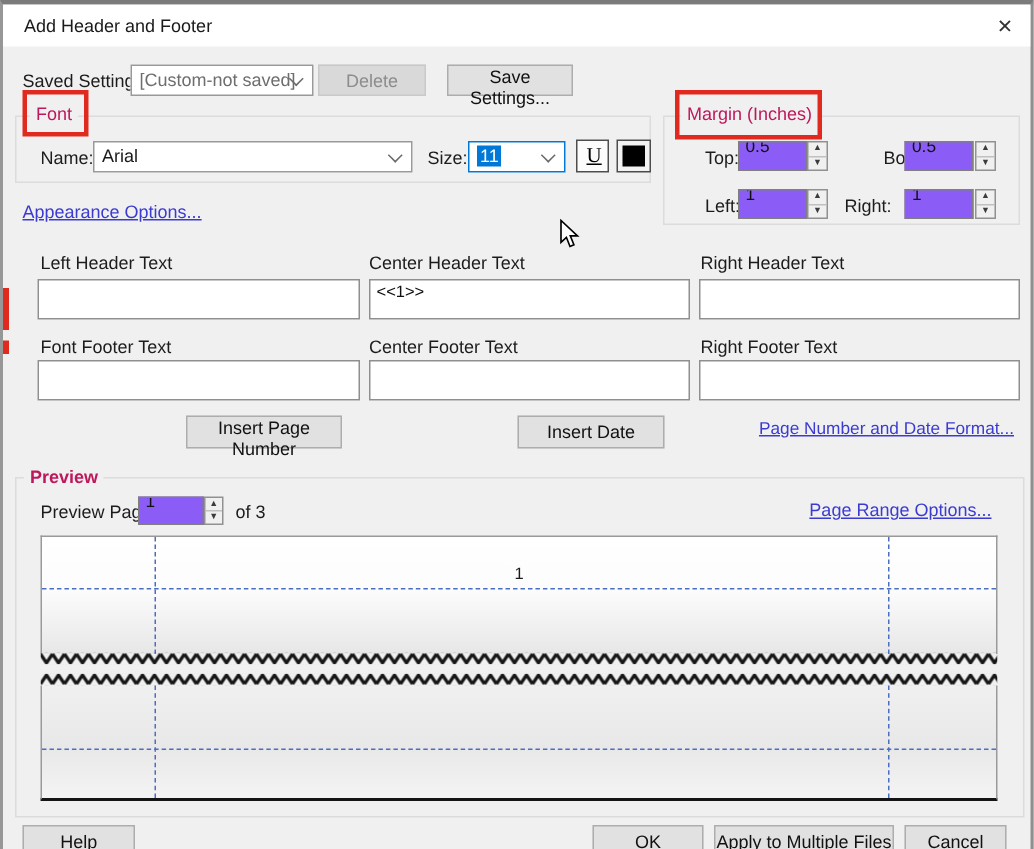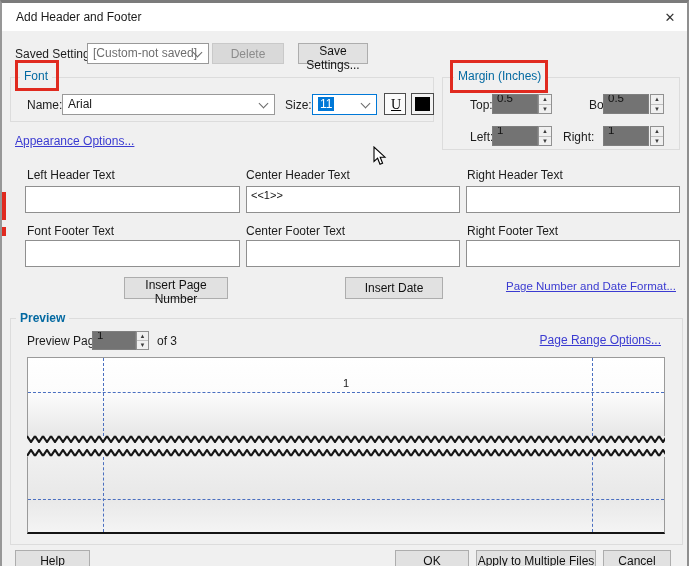--- a/index.html
+++ b/index.html
@@ -17,26 +17,26 @@
   .lbl { font-size:12px; color:#1c1c1c; white-space:nowrap; }
   .combo { background:#fff; border:1px solid #999; font-size:12px; color:#1a1a1a; }
   .combo .val { position:absolute; left:5px; top:2px; white-space:nowrap; }
   .chev { position:absolute; right:7px; top:5px; width:7px; height:7px;
     border-right:1.4px solid #6a6a6a; border-bottom:1.4px solid #6a6a6a;
     transform:rotate(45deg); }
   .btn { background:#e1e1e1; border:1px solid #adadad; font-size:12px; color:#111;
     font-family:"Liberation Sans", sans-serif; padding:0; text-align:center; }
   .btn.disabled { background:#d9d9d9; border-color:#c9c9c9; color:#8c8c8c; }
   .group { border:1px solid #dcdcdc; }
-  .grouplabel { background:#f0f0f0; padding:0 4px; font-size:12px; color:#0369a1; white-space:nowrap; }
+  .grouplabel { background:#f0f0f0; padding:0 4px; font-size:12px; color:#be185d; white-space:nowrap; }
   .redbox { border:3px solid #e02a1f; pointer-events:none; z-index:5; }
   .link { font-size:12px; color:#3b3bd1; text-decoration:underline; white-space:nowrap; cursor:default; }
   .field { background:#fff; border:1px solid #8f8f8f; font-size:11px; color:#111;
     font-family:"Liberation Sans", sans-serif; padding:2px 4px; resize:none; overflow:hidden; }
-  .numin { background:#737373; border:1px solid #7f7f7f; font-size:11.5px; color:#111;
+  .numin { background:#8b5cf6; border:1px solid #7f7f7f; font-size:11.5px; color:#111;
     font-family:"Liberation Sans", sans-serif; padding:0 0 12px 4px; }
   .spin { display:flex; flex-direction:column; border:1px solid #919191; background:#f0f0f0; }
   .spin span { flex:1; font-size:6px; line-height:8px; text-align:center; color:#3c3c3c; }
   .spin span:first-child { border-bottom:1px solid #c0c0c0; }
   .ubtn { background:#fbfbfb; border:1px solid #4d4d4d; font-size:14px;
     font-family:"Liberation Serif", serif; text-decoration:underline; color:#000;
     text-align:center; line-height:19px; }
   .swatchbtn { background:#f2f2f2; border:1px solid #4d4d4d; padding:3px; }
   .swatch { width:100%; height:100%; background:#000; }
   .pagebox { border:1px solid #9a9a9a; }
@@ -54,21 +54,21 @@
     <div class="abs title">Add Header and Footer</div>
     <div class="abs closebtn">✕</div>
   </div>
 
   <div class="abs lbl" style="left:13px;top:44px">Saved Settings:</div>
   <div class="abs combo" style="left:85px;top:40px;width:122px;height:21px">
     <span class="val" style="color:#6e6e6e">[Custom-not saved]</span>
     <span class="chev"></span>
   </div>
   <button class="abs btn disabled" style="left:210px;top:40px;width:72px;height:21px">Delete</button>
-  <button class="abs btn" style="left:296px;top:40px;width:70px;height:21px">Save Settings...</button>
+  <button class="abs btn" style="left:296px;top:40px;width:84px;height:21px">Save Settings...</button>
 
   <div class="abs group" style="left:8px;top:74px;width:424px;height:45px"></div>
   <div class="abs grouplabel" style="left:18px;top:66px">Font</div>
   <div class="abs redbox" style="left:13px;top:57px;width:44px;height:31px"></div>
 
   <div class="abs lbl" style="left:25px;top:95px">Name:</div>
   <div class="abs combo" style="left:60px;top:91px;width:213px;height:21px">
     <span class="val">Arial</span>
     <span class="chev"></span>
   </div>

